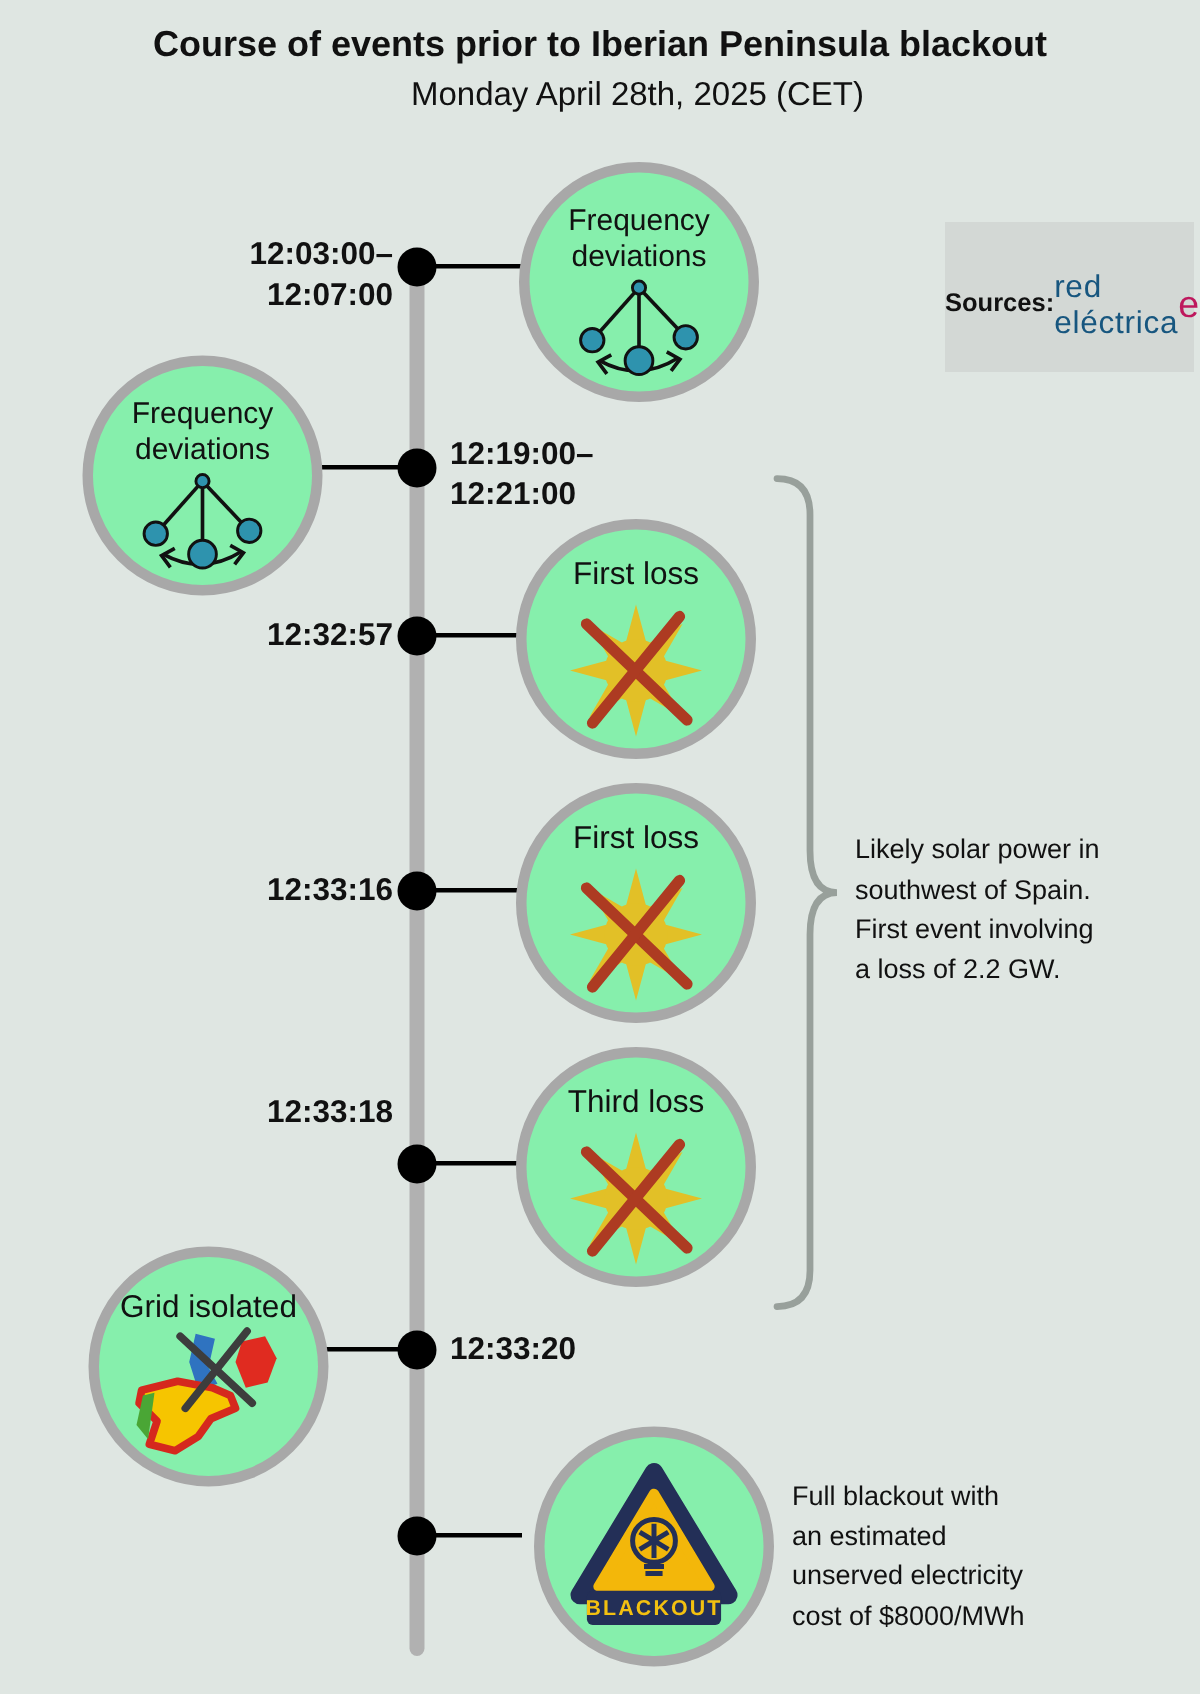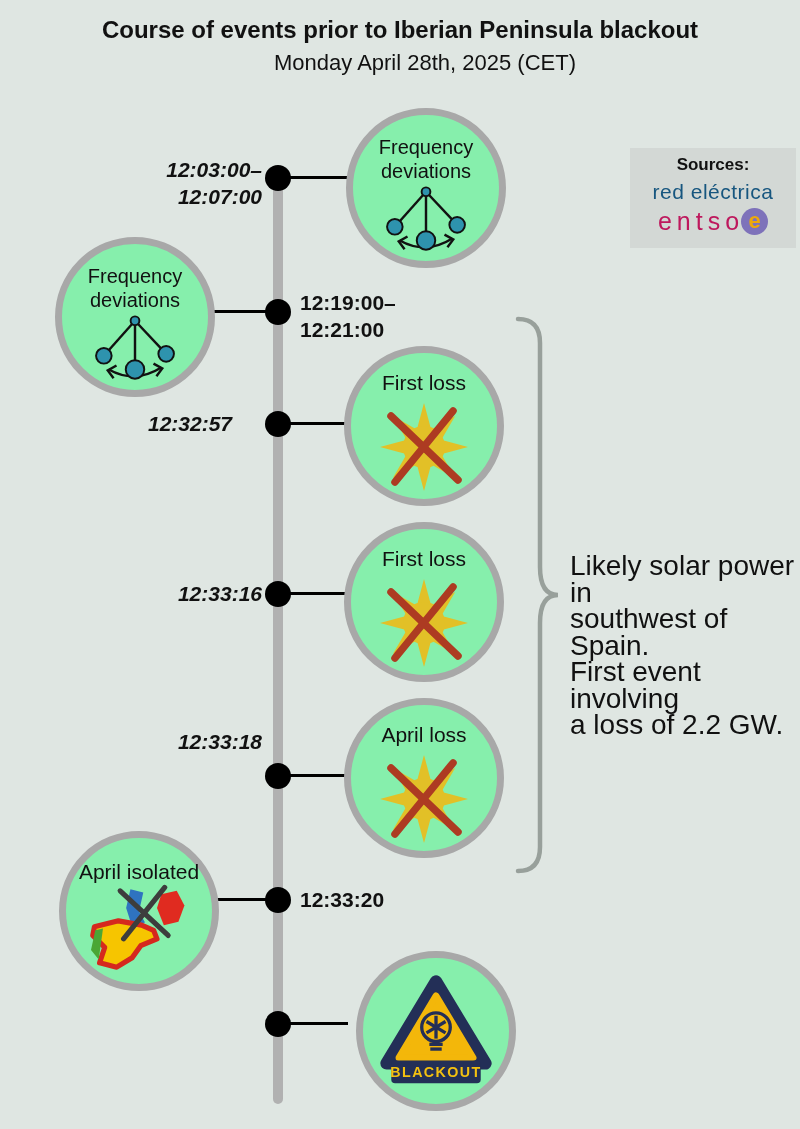--- a/index.html
+++ b/index.html
@@ -2,42 +2,42 @@
 <html><head>
 <meta charset="utf-8">
 <style>
   html,body{margin:0;padding:0;background:#dfe6e2;}
   #canvas{position:relative;width:800px;height:1129px;background:#dfe6e2;overflow:hidden;
           font-family:"Liberation Sans",sans-serif;color:#111;}
   .title{position:absolute;top:16px;left:0;width:800px;text-align:center;
          font-size:24px;font-weight:bold;}
   .subtitle{position:absolute;top:50px;left:0;width:800px;text-align:center;font-size:22px;margin-left:25px;}
   .sources-box{position:absolute;left:630px;top:148px;width:166px;height:100px;
-               background:#d3d8d5;display:flex;flex-direction:column;align-items:center;
+               background:#d3d8d5;display:flex;align-items:center;
                justify-content:flex-start;padding-top:7px;box-sizing:border-box;}
   .sources-label{font-size:17px;font-weight:bold;}
   .red-electrica{font-size:21px;color:#17567f;margin-top:5px;letter-spacing:0.5px;}
   .entsoe{margin-top:3px;display:flex;align-items:center;}
   .entsoe-prefix{font-size:25px;color:#be185d;letter-spacing:5px;}
   .entsoe-badge{display:inline-block;width:27px;height:27px;border-radius:50%;
                 background:#7e72ba;color:#eda80b;font-size:22px;font-weight:bold;
                 text-align:center;line-height:26px;margin-left:-3px;}
   .timeline-bar{position:absolute;left:273px;top:172px;width:10px;height:932px;
                 background:#b1b1b1;border-radius:5px;}
   .dot{position:absolute;width:26px;height:26px;border-radius:50%;background:#000;left:265px;}
   .connector{position:absolute;height:3px;background:#000;}
   .event-circle{position:absolute;width:160px;height:160px;border-radius:50%;
                 background:#86efac;border:7px solid #a8a8a8;box-sizing:border-box;
                 display:flex;flex-direction:column;align-items:center;}
   .circle-label{font-size:20px;text-align:center;line-height:24px;margin-top:20px;}
   .circle-label.single{font-size:21px;margin-top:18px;}
   .time-label{position:absolute;font-size:21px;font-weight:bold;line-height:27px;
               white-space:pre-line;}
-  .t-right{text-align:right;font-style:italic;}
-  .note{position:absolute;font-size:28px;line-height:26.5px;white-space:pre-line;}
+  .t-right{text-align:right;}
+  .note{position:absolute;font-size:18px;line-height:26.5px;white-space:pre-line;}
   .brace-svg{position:absolute;left:500px;top:315px;}
   svg{display:block;}
 </style>
 </head>
 <body>
 
 <div id="canvas">
 
   <div class="title">Course of events prior to Iberian Peninsula blackout</div>
   <div class="subtitle">Monday April 28th, 2025 (CET)</div>
@@ -66,21 +66,21 @@
   <div class="connector" style="left:278px;top:422px;width:70px;"></div>
   <div class="connector" style="left:278px;top:592px;width:70px;"></div>
   <div class="connector" style="left:278px;top:774px;width:70px;"></div>
   <div class="connector" style="left:215px;top:898px;width:63px;"></div>
   <div class="connector" style="left:278px;top:1022px;width:70px;"></div>
 
   <div class="time-label t-right" style="left:118px;top:156px;width:144px;">12:03:00–
 12:07:00</div>
   <div class="time-label" style="left:300px;top:289px;width:160px;">12:19:00–
 12:21:00</div>
-  <div class="time-label t-right" style="left:118px;top:410px;width:144px;text-align:center;">12:32:57</div>
+  <div class="time-label t-right" style="left:118px;top:410px;width:144px;">12:32:57</div>
   <div class="time-label t-right" style="left:118px;top:580px;width:144px;">12:33:16</div>
   <div class="time-label t-right" style="left:118px;top:728px;width:144px;">12:33:18</div>
   <div class="time-label" style="left:300px;top:886px;width:160px;">12:33:20</div>
 
   <div class="event-circle" style="left:346px;top:108px;">
     <div class="circle-label" style="width:110px;">Frequency deviations</div>
     <svg width="96" height="74" viewBox="0 0 96 76">
       <g stroke="#111" stroke-width="2.5" fill="none">
         <line x1="48" y1="9" x2="16" y2="45"></line>
           <line x1="48" y1="9" x2="48" y2="58"></line>
@@ -154,42 +154,42 @@
         <circle cx="50" cy="52" r="21"></circle>
       </g>
       <g stroke="#ad3b22" stroke-width="7.5" stroke-linecap="round">
         <line x1="17" y1="21" x2="84" y2="85"></line>
           <line x1="79" y1="16" x2="21" y2="87"></line>
       </g>
     </svg>
   </div>
 
   <div class="event-circle" style="left:344px;top:698px;">
-    <div class="circle-label single">April loss</div>
+    <div class="circle-label single">Third loss</div>
     <svg width="102" height="100" viewBox="0 0 100 100">
       <g fill="#e2c027">
         <polygon points="50,8 43,34 57,34"></polygon>
         <polygon points="50,8 43,34 57,34" transform="rotate(45 50 52)"></polygon>
         <polygon points="50,8 43,34 57,34" transform="rotate(90 50 52)"></polygon>
         <polygon points="50,8 43,34 57,34" transform="rotate(135 50 52)"></polygon>
         <polygon points="50,8 43,34 57,34" transform="rotate(180 50 52)"></polygon>
         <polygon points="50,8 43,34 57,34" transform="rotate(225 50 52)"></polygon>
         <polygon points="50,8 43,34 57,34" transform="rotate(270 50 52)"></polygon>
         <polygon points="50,8 43,34 57,34" transform="rotate(315 50 52)"></polygon>
         <circle cx="50" cy="52" r="21"></circle>
       </g>
       <g stroke="#ad3b22" stroke-width="7.5" stroke-linecap="round">
         <line x1="17" y1="21" x2="84" y2="85"></line>
           <line x1="79" y1="16" x2="21" y2="87"></line>
       </g>
     </svg>
   </div>
 
   <div class="event-circle" style="left:59px;top:831px;">
-    <div class="circle-label single" style="margin-top:22px;">April isolated</div>
+    <div class="circle-label single" style="margin-top:22px;">Grid isolated</div>
     <svg width="124" height="96" viewBox="0 0 140 112">
       <polygon points="60,6 75,10 70,32 77,45 62,50 55,28" fill="#2f73c0"></polygon>
       <polygon points="96,12 114,8 123,25 116,44 99,48 91,28" fill="#e02b20"></polygon>
       <polygon points="18,50 46,43 73,48 87,54 91,64 72,72 62,86 44,97 24,92 30,74 16,60" fill="#f6c500" stroke="#d5281e" stroke-width="6" stroke-linejoin="round"></polygon>
       <polygon points="19,54 28,52 23,88 14,77" fill="#4aa635"></polygon>
       <g stroke="#3d3d3d" stroke-width="6" stroke-linecap="round">
         <line x1="48" y1="8" x2="104" y2="60"></line>
           <line x1="100" y1="4" x2="52" y2="64"></line>
       </g>
     </svg>
@@ -213,14 +213,18 @@
   </div>
 
   <svg class="brace-svg" width="70" height="560" viewBox="0 0 70 560">
     <path d="M 18 4 Q 40 4 40 28 L 40 252 Q 40 280 58 280 Q 40 280 40 308 L 40 532 Q 40 556 18 556" stroke="#98a09b" stroke-width="4.5" fill="none" stroke-linecap="round"></path>
   </svg>
 
   <div class="note" style="left:570px;top:553px;width:230px;">Likely solar power in
 southwest of Spain.
 First event involving
 a loss of 2.2 GW.</div>
+  <div class="note" style="left:528px;top:984px;width:230px;">Full blackout with
+an estimated
+unserved electricity
+cost of $8000/MWh</div>
 
 </div>
 
 </body></html>

